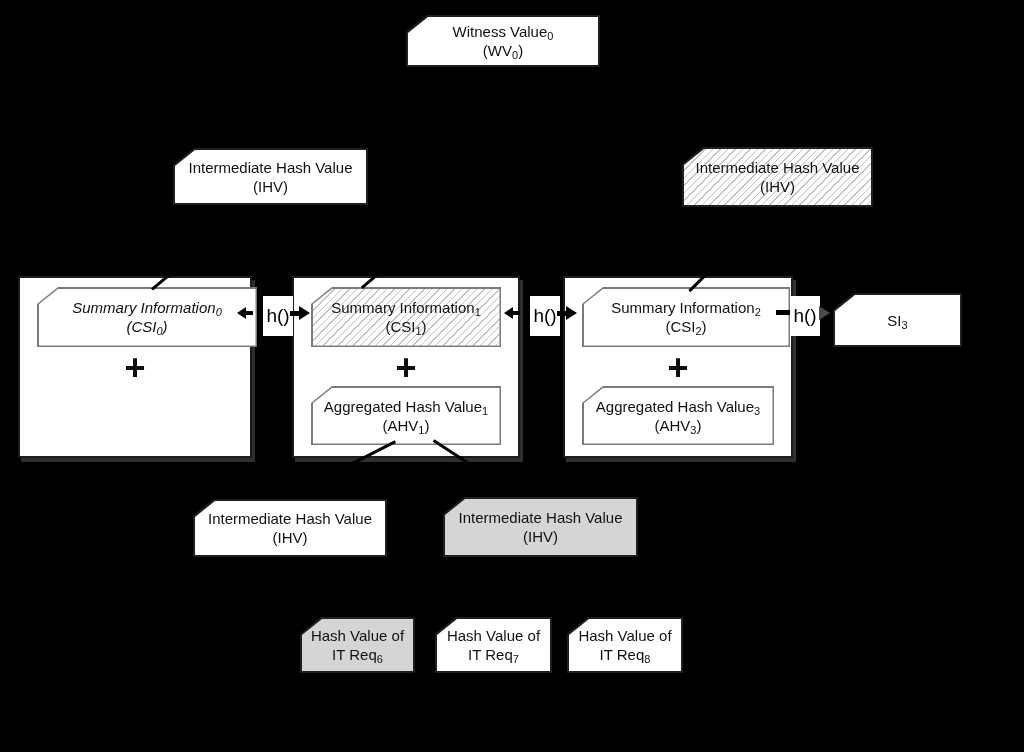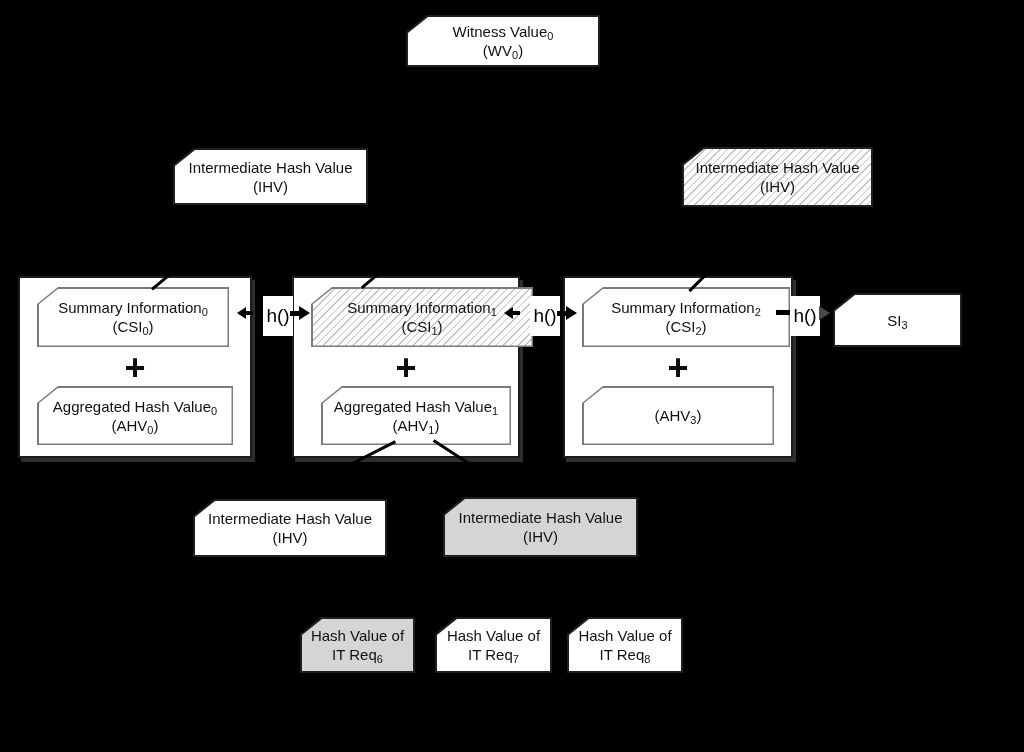--- a/index.html
+++ b/index.html
@@ -80,61 +80,56 @@
   </div>
 
   <div class="card" style="left:682px;top:147px;width:191px;height:60px;">
     <div class="card-fill fill-hatch">
       <div class="tline"><span>Intermediate Hash Value</span></div>
       <div class="tline"><span>(IHV)</span></div>
     </div>
   </div>
 
   <div class="group" style="left:18px;top:276px;width:230px;height:178px;">
-    <div class="icard" style="left:17px;top:9px;width:192px;height:60px;">
+    <div class="icard" style="left:17px;top:9px;width:220px;height:60px;font-style:italic;">
       <div class="card-fill">
         <div class="tline"><span>Summary Information</span><sub class="ss">0</sub></div>
         <div class="tline"><span>(CSI</span><sub class="ss">0</sub><span>)</span></div>
       </div>
     </div>
     <div class="plus">+</div>
-    <div class="icard" style="left:17px;top:108px;width:196px;height:59px;">
-      <div class="card-fill">
-        <div class="tline"><span>Aggregated Hash Value</span><sub class="ss">0</sub></div>
-        <div class="tline"><span>(AHV</span><sub class="ss">0</sub><span>)</span></div>
-      </div>
-    </div>
   </div>
 
   <div class="group" style="left:292px;top:276px;width:224px;height:178px;">
-    <div class="icard" style="left:17px;top:9px;width:190px;height:60px;padding-left:32px;">
+    <div class="icard" style="left:17px;top:9px;width:190px;height:60px;">
       <div class="card-fill fill-hatch">
         <div class="tline"><span>Summary Information</span><sub class="ss">1</sub></div>
         <div class="tline"><span>(CSI</span><sub class="ss">1</sub><span>)</span></div>
       </div>
     </div>
     <div class="plus">+</div>
-    <div class="icard" style="left:17px;top:108px;width:190px;height:59px;margin-left:10px;">
+    <div class="icard" style="left:17px;top:108px;width:190px;height:59px;">
       <div class="card-fill">
         <div class="tline"><span>Aggregated Hash Value</span><sub class="ss">1</sub></div>
         <div class="tline"><span>(AHV</span><sub class="ss">1</sub><span>)</span></div>
       </div>
     </div>
   </div>
 
   <div class="group" style="left:563px;top:276px;width:226px;height:178px;">
     <div class="icard" style="left:17px;top:9px;width:192px;height:60px;padding-left:16px;">
       <div class="card-fill">
         <div class="tline"><span>Summary Information</span><sub class="ss">2</sub></div>
         <div class="tline"><span>(CSI</span><sub class="ss">2</sub><span>)</span></div>
       </div>
     </div>
     <div class="plus">+</div>
     <div class="icard" style="left:17px;top:108px;width:192px;height:59px;">
       <div class="card-fill">
+        <div class="tline"><span>Aggregated Hash Value</span><sub class="ss">3</sub></div>
         <div class="tline"><span>(AHV</span><sub class="ss">3</sub><span>)</span></div>
       </div>
     </div>
   </div>
 
   <div class="card" style="left:833px;top:293px;width:129px;height:54px;">
     <div class="card-fill">
       <div class="tline"><span>SI</span><sub class="ss">3</sub></div>
     </div>
   </div>

